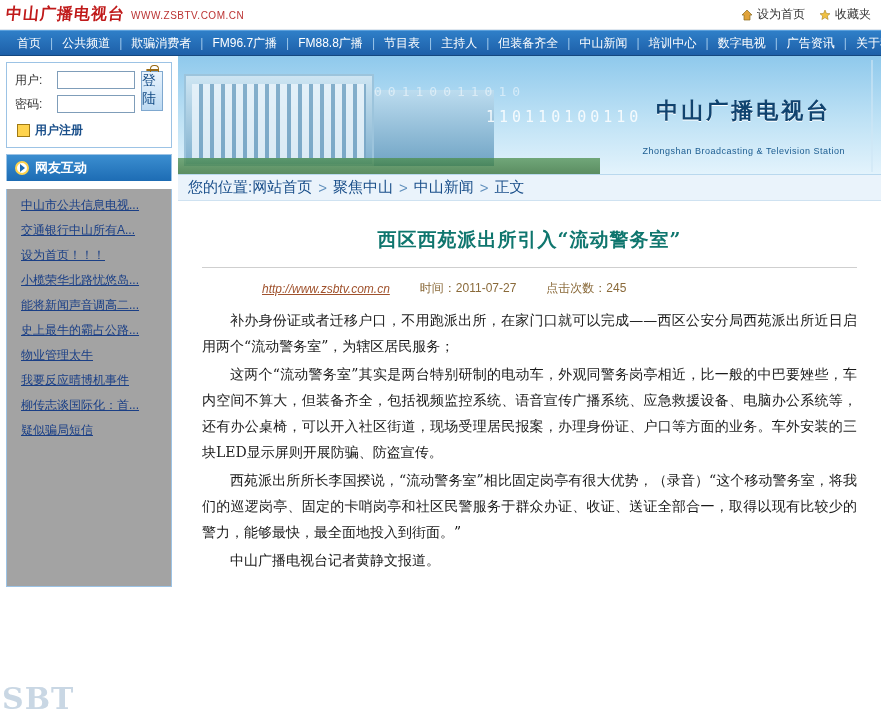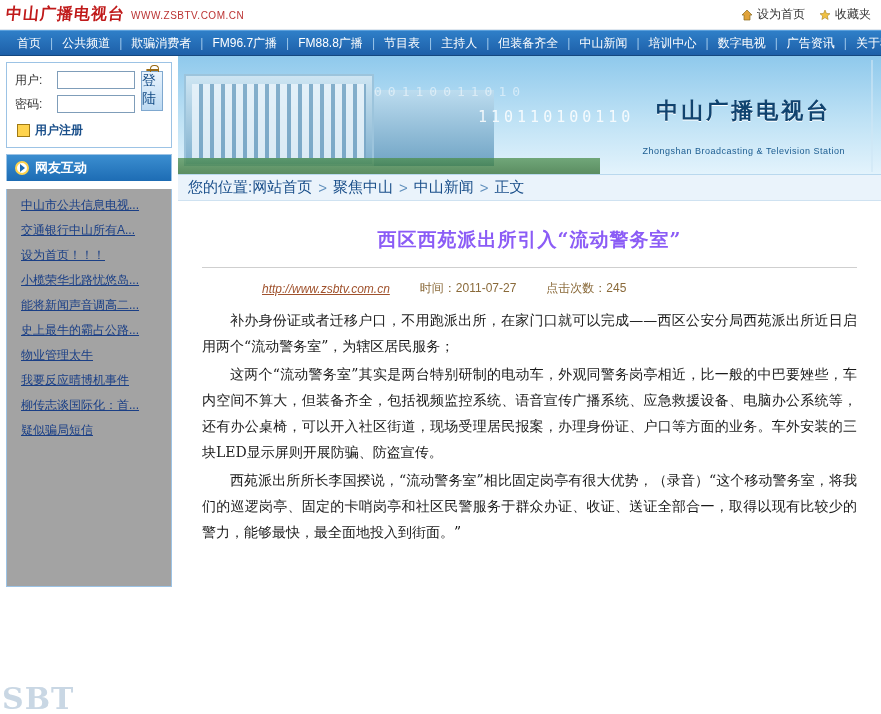--- a/index.html
+++ b/index.html
@@ -266,21 +266,21 @@
   }
   .banner .green {
     position: absolute;
     left: 0; bottom: 0; width: 60%;
     height: 16px;
     background: linear-gradient(180deg,#4e8f4e,#2e6b2e);
     opacity: .75;
   }
   .banner .digits {
     position: absolute;
-    left: 300px; top: 52px;
+    left: 308px; top: 52px;
     font-family: "DejaVu Sans Mono", monospace;
     font-size: 15px;
     color: #ffffff;
     opacity: .85;
     letter-spacing: 4px;
   }
   .banner .digits2 {
     position: absolute;
     left: 196px; top: 28px;
     font-family: "DejaVu Sans Mono", monospace;
@@ -333,21 +333,21 @@
   .article {
     padding: 18px 24px 0 24px;
     flex: 1;
     overflow: hidden;
   }
   .art-title {
     text-align: center;
     font-family: "DejaVu Serif", serif;
     font-weight: bold;
     font-size: 19px;
-    color: #8b5cf6;
+    color: #0f766e;
     letter-spacing: 1px;
     margin: 8px 0 14px 0;
   }
   .art-rule {
     border: none;
     border-top: 1px solid #cfcfcf;
     margin: 0 0 10px 0;
   }
   .art-meta {
     display: flex;
@@ -519,17 +519,18 @@
           <span>时间：</span><span>2011-07-27</span>
         </span>
         <span>
           <span>点击次数：</span><span>245</span>
         </span>
       </div>
       <div class="art-body">
         <p>补办身份证或者迁移户口，不用跑派出所，在家门口就可以完成——西区公安分局西苑派出所近日启用两个“流动警务室”，为辖区居民服务；</p>
         <p>这两个“流动警务室”其实是两台特别研制的电动车，外观同警务岗亭相近，比一般的中巴要矬些，车内空间不算大，但装备齐全，包括视频监控系统、语音宣传广播系统、应急救援设备、电脑办公系统等，还有办公桌椅，可以开入社区街道，现场受理居民报案，办理身份证、户口等方面的业务。车外安装的三块LED显示屏则开展防骗、防盗宣传。</p>
         <p>西苑派出所所长李国揆说，“流动警务室”相比固定岗亭有很大优势，（录音）“这个移动警务室，将我们的巡逻岗亭、固定的卡哨岗亭和社区民警服务于群众办证、收证、送证全部合一，取得以现有比较少的警力，能够最快，最全面地投入到街面。”</p>
+        <p>中山广播电视台记者黄静文报道。</p>
       </div>
     </div>
 
   </div>
 </div>
 
 </body></html>

